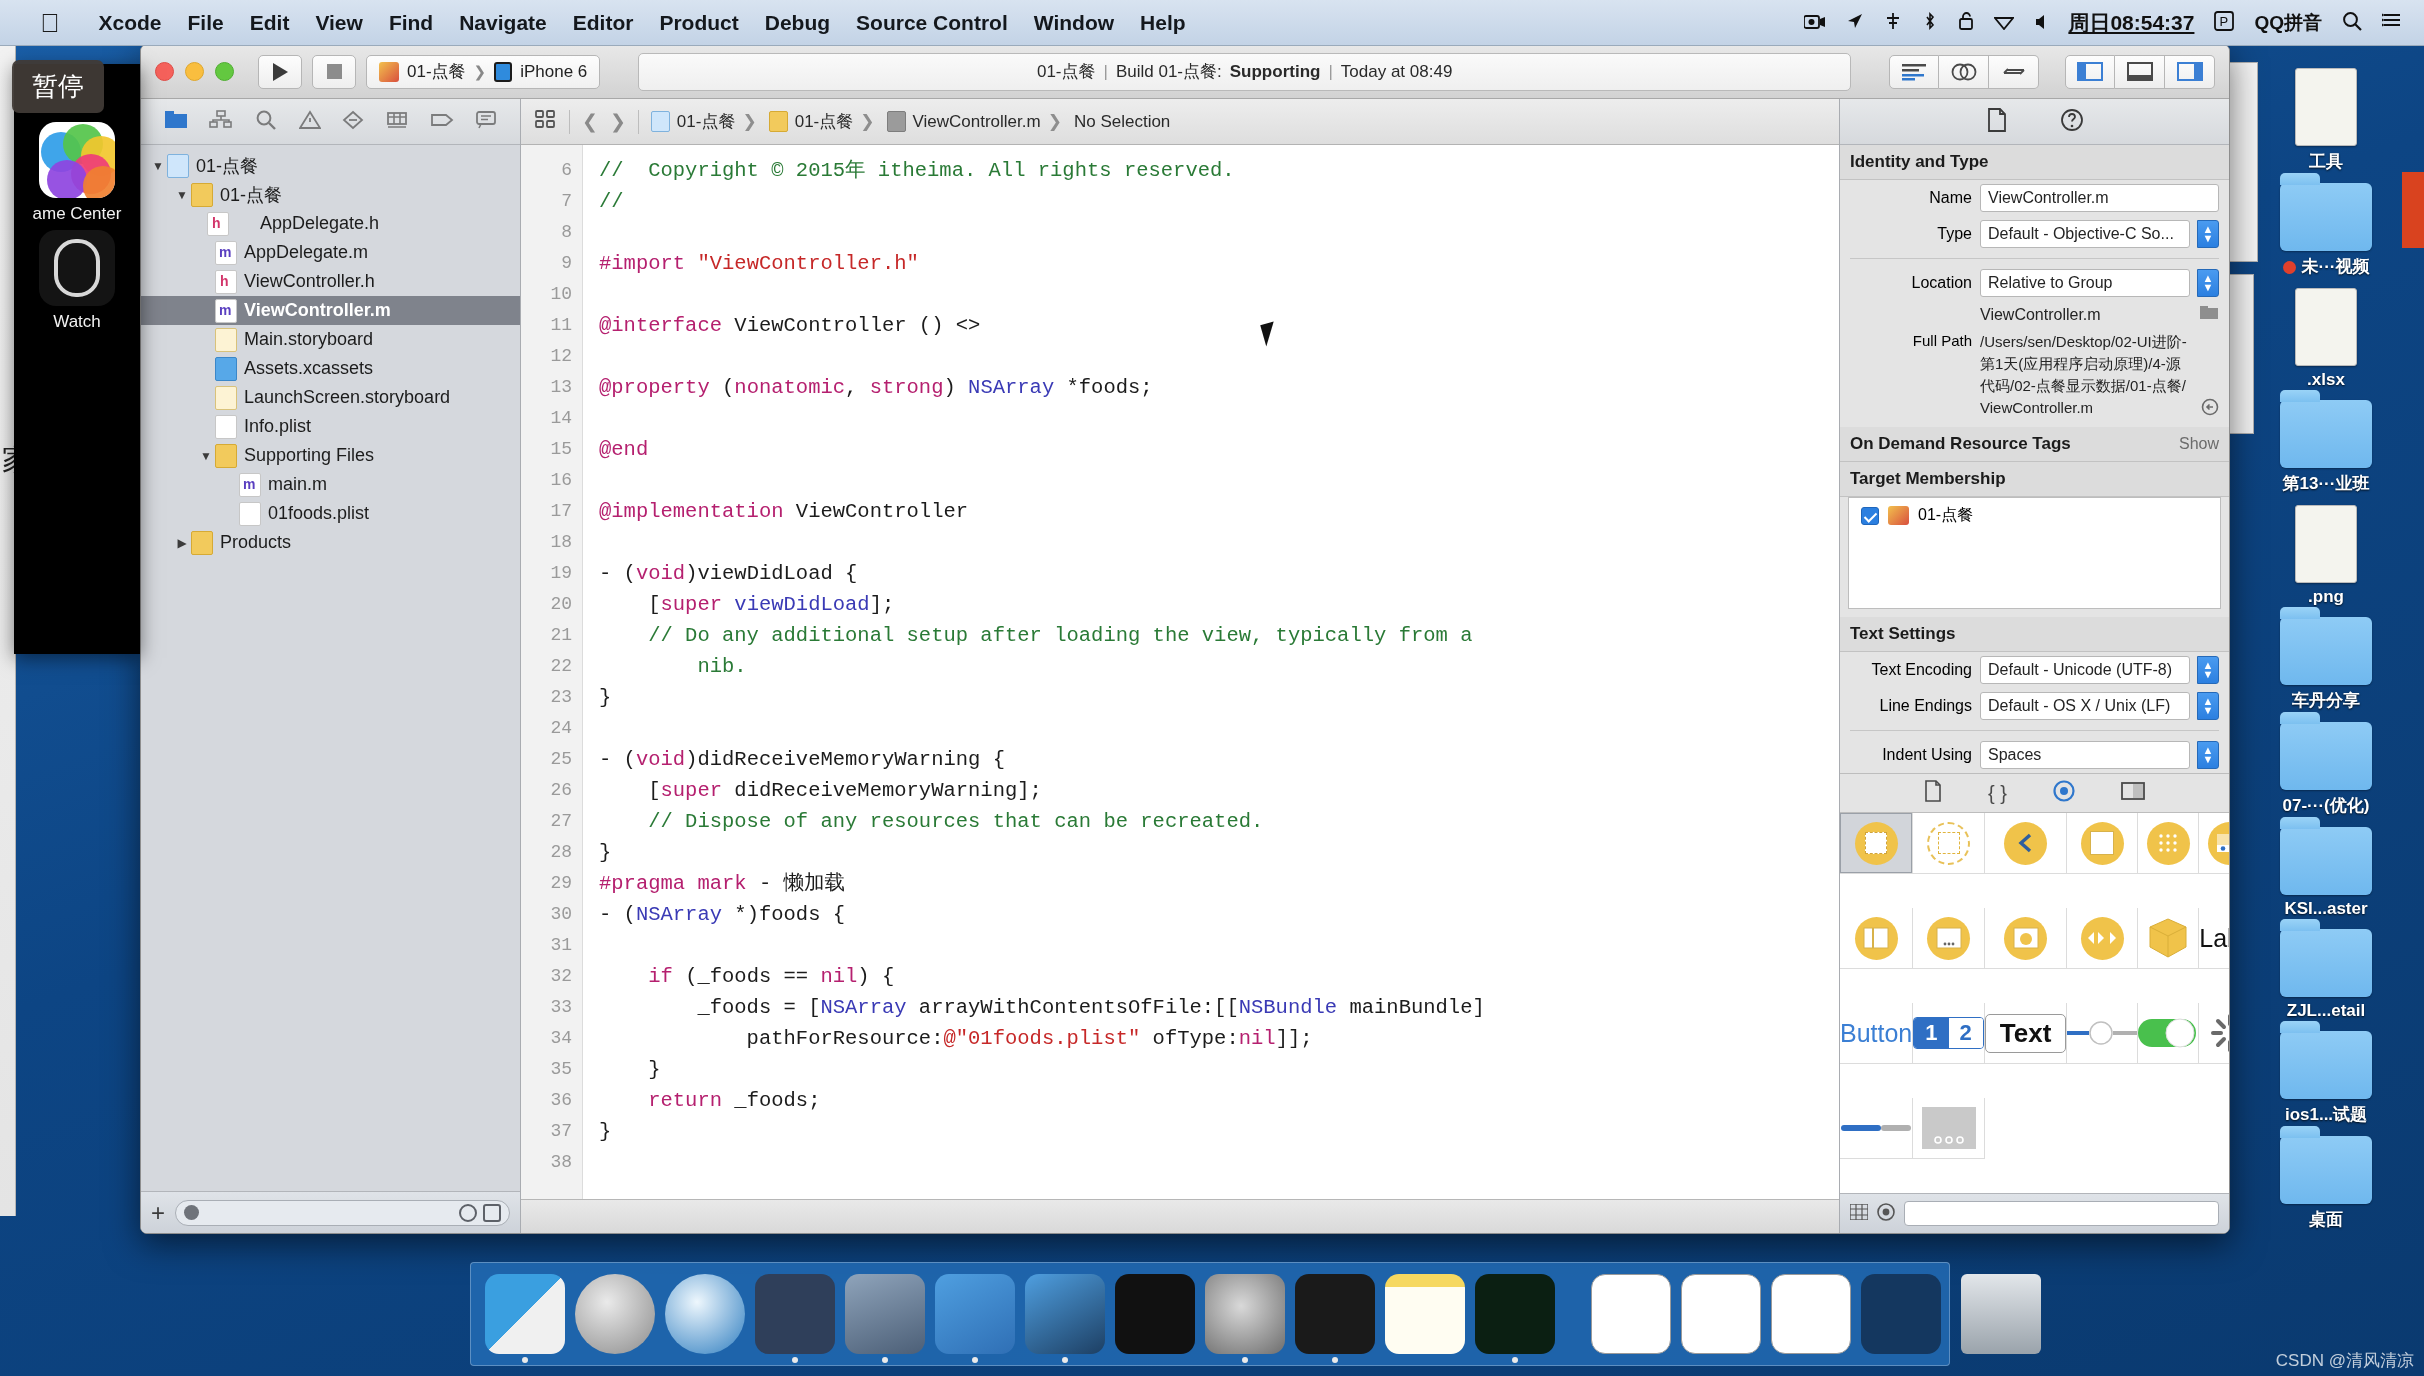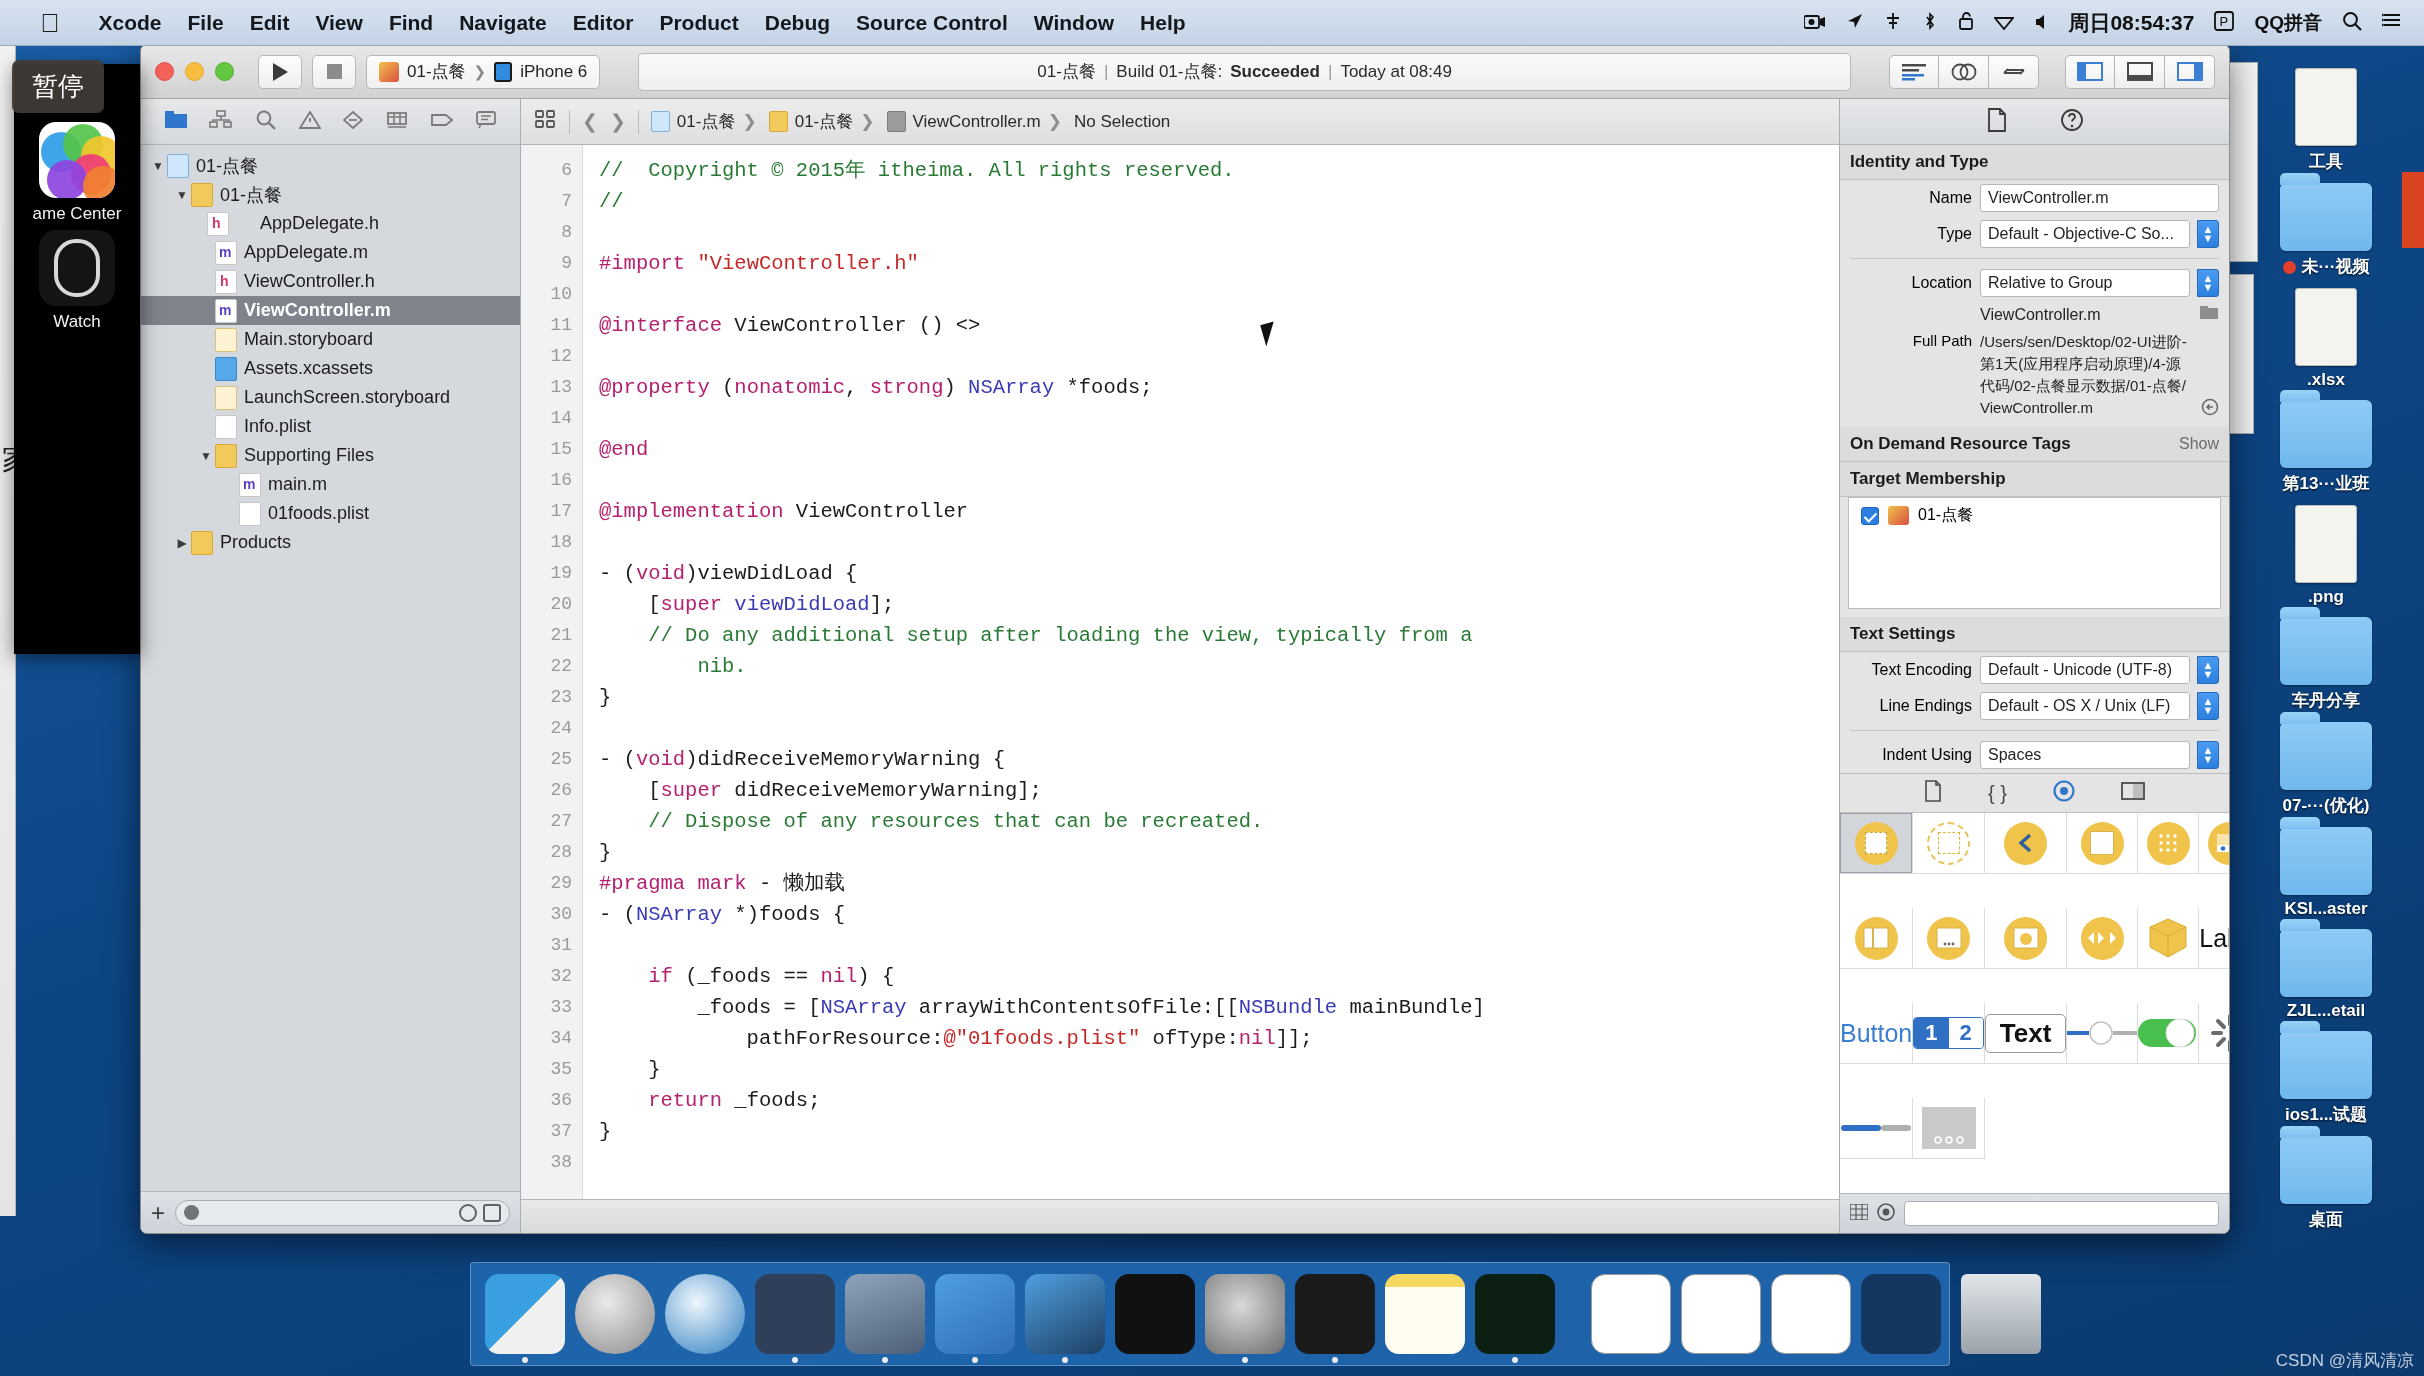--- a/index.html
+++ b/index.html
@@ -50,21 +50,21 @@
   }
   .menubar .apple { margin-left: 40px; margin-right: 26px; font-size: 26px; color:#1a1a1a; line-height:1;}
   .menubar .mi {
     font-size: 21px; color: #14181d; font-weight: 700;
     padding: 0 13px; white-space: nowrap;
   }
   .menubar .mi.bold { font-weight: 800; }
   .menubar .spacer { flex: 1; }
   .menubar .status { display: flex; align-items: center; gap: 20px; margin-right: 22px; }
   .menubar .status .si { font-size: 20px; color: #111; line-height:1; }
-  .menubar .status .clock { font-size: 21px; font-weight: 700; color:#111; }
+  .menubar .status .clock { font-size: 21px; font-weight: 700; color:#111;text-decoration:underline; }
   .menubar .status .qq { font-size: 19px; font-weight: 700; color:#111; }
 
   
   .xwin {
     position: absolute; left: 140px; top: 44px; width: 2090px; height: 1190px;
     background: #d6d6d6;
     border: 1px solid #8e8e8e; border-radius: 7px;
     box-shadow: 0 10px 34px rgba(0,0,0,.55);
     overflow: hidden; z-index: 20;
   }
@@ -423,21 +423,21 @@
         <span class="xcico"></span>
         <span>01-点餐</span>
         <span class="chev">❯</span>
         <span class="simico"></span>
         <span>iPhone 6</span>
       </div>
       <div class="statusbox">
         <span>01-点餐</span>
         <span class="sep">|</span>
         <span>Build 01-点餐:</span>
-        <b>Succeeded</b>
+        <b>Supporting</b>
         <span class="sep">|</span>
         <span>Today at 08:49</span>
       </div>
       <div class="tgroup">
         <div class="tg">
           <svg width="26" height="18">
               <rect x="1" y="1" width="24" height="2.5" fill="#4a4a4a"></rect>
               <rect x="1" y="6" width="17" height="2.5" fill="#4a4a4a"></rect>
               <rect x="1" y="11" width="22" height="2.5" fill="#2f77cc"></rect>
               <rect x="1" y="15" width="13" height="2.5" fill="#2f77cc"></rect>

